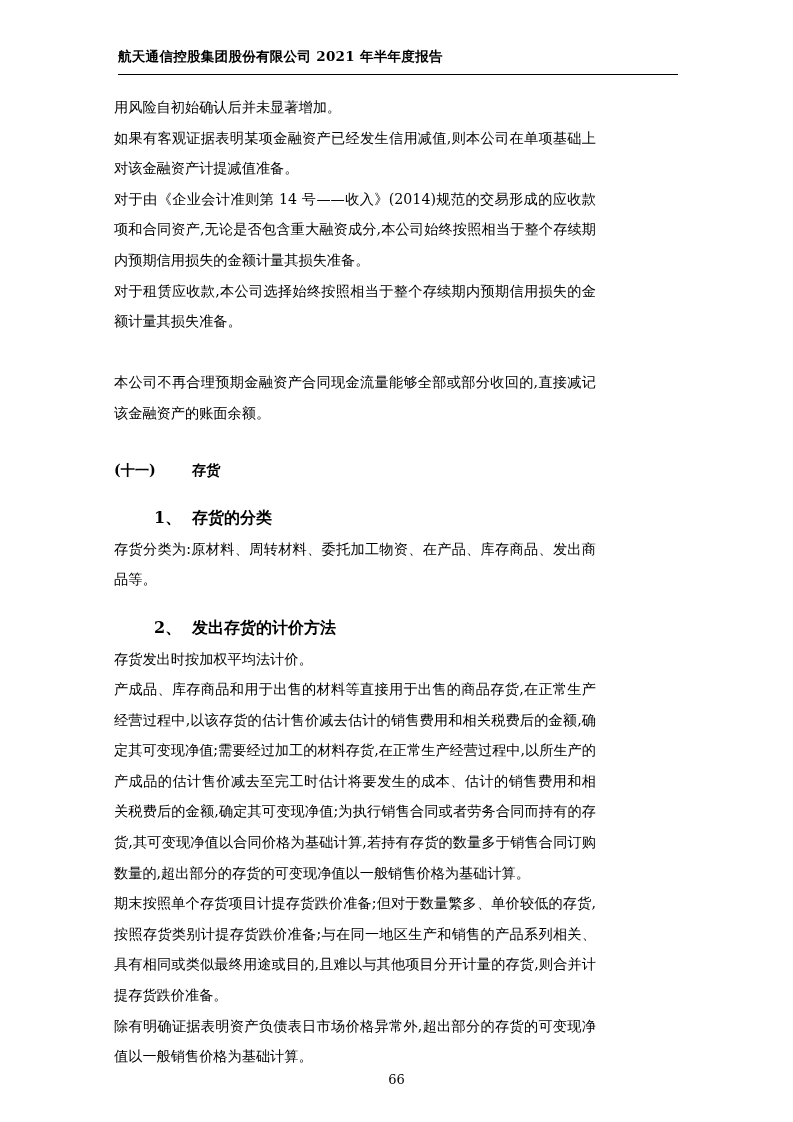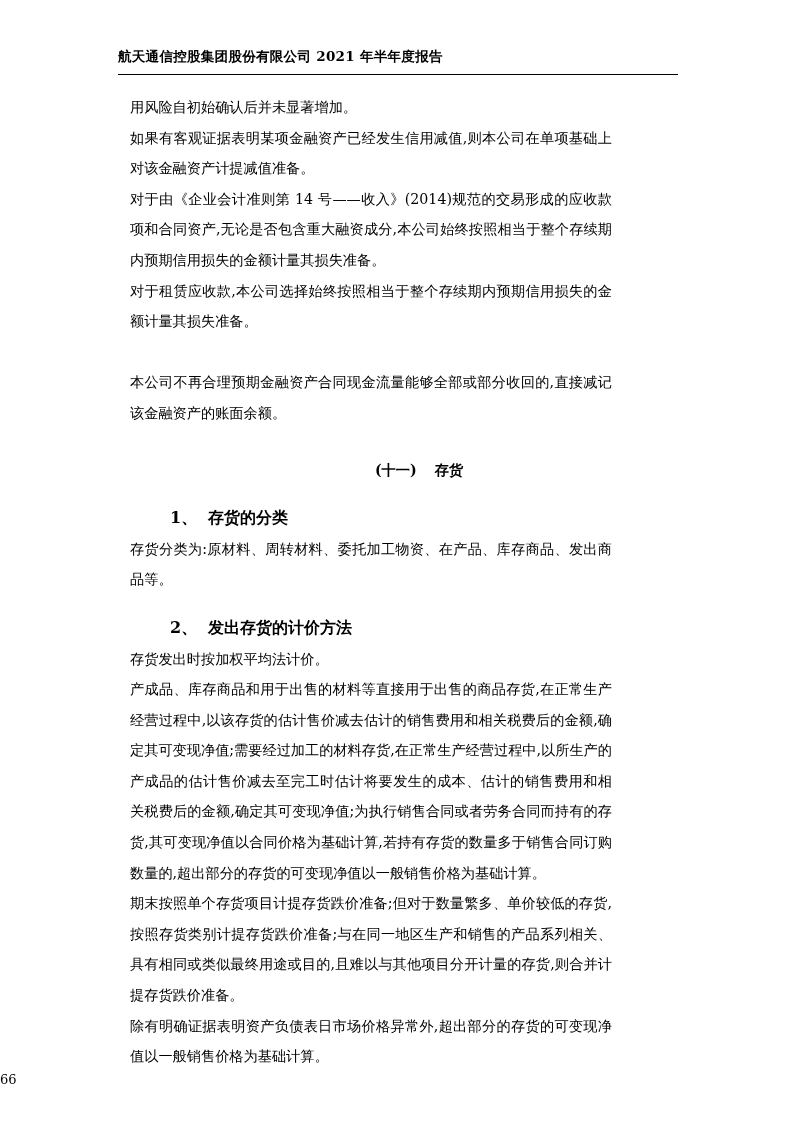--- a/index.html
+++ b/index.html
@@ -37,21 +37,21 @@
   .header-rule {
     position: absolute;
     left: 118px;
     top: 74px;
     width: 560px;
     height: 0;
     border-top: 1.6px solid #000;
   }
   .content {
     position: absolute;
-    left: 130px;
+    left: 114px;
     top: 92px;
     width: 560px;
   }
   p.body-text {
     margin: 0;
     font-size: 14.2px;
     line-height: 30.6px;
     text-align: justify;
     text-justify: inter-ideograph;
     text-indent: 0;
@@ -68,21 +68,20 @@
   .blank-line {
     height: 30.6px;
   }
   .section-head {
     margin-top: 26px;
     margin-bottom: 12px;
     font-size: 14.2px;
     line-height: 30.6px;
     font-weight: bold;
     position: relative;
-    text-align: center;
   }
   .section-head .num {
     display: inline-block;
     width: 78px;
   }
   .sub-head {
     margin-top: 18px;
     margin-bottom: 0px;
     font-size: 16px;
     line-height: 30.6px;
@@ -93,20 +92,21 @@
     display: inline-block;
     width: 78px;
     padding-left: 40px;
     box-sizing: border-box;
   }
   .footer {
     position: absolute;
     left: 0;
     top: 1072px;
     width: 793px;
+    text-align: center;
     font-size: 13px;
     font-family: "DejaVu Serif", "Liberation Serif", serif;
   }
   .tight { margin-top: 0; }
 </style>
 </head>
 <body>
 
 <div class="page">
 

